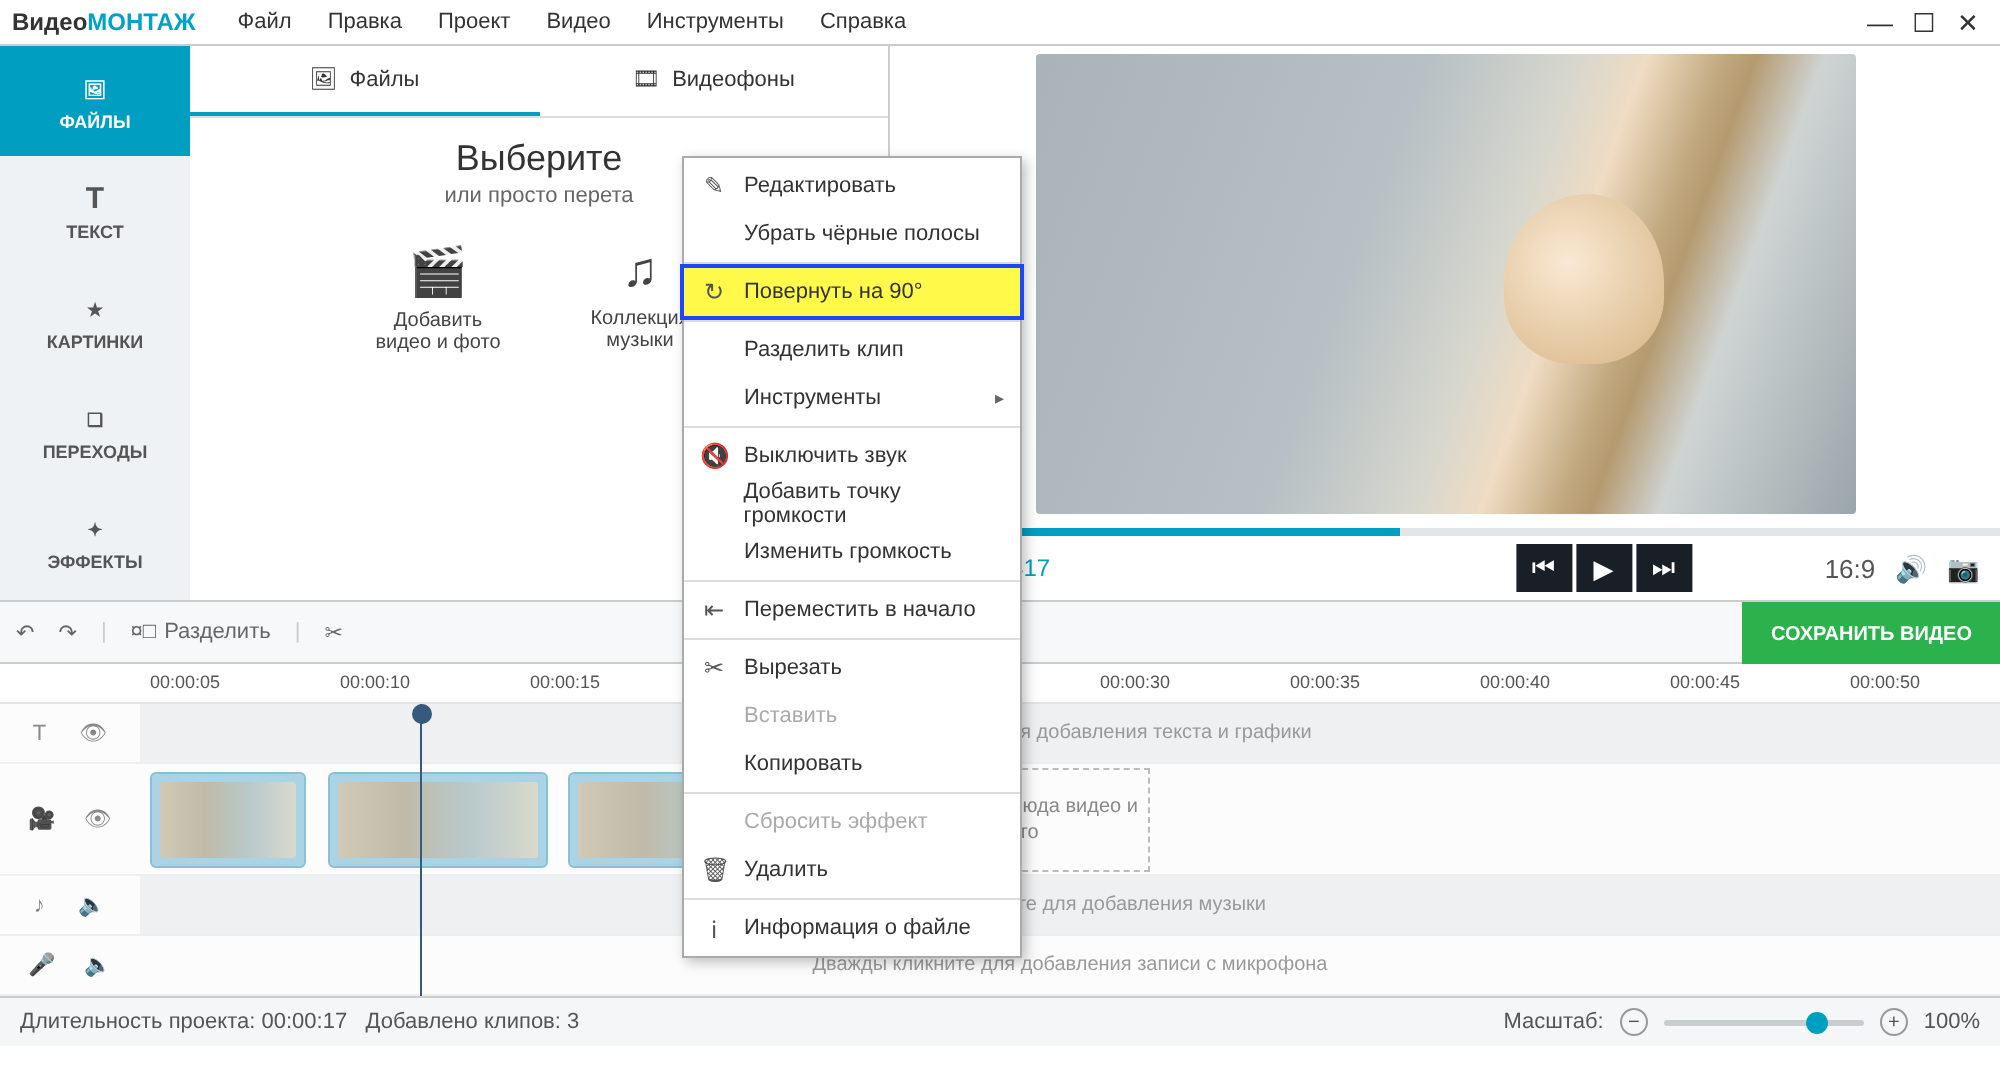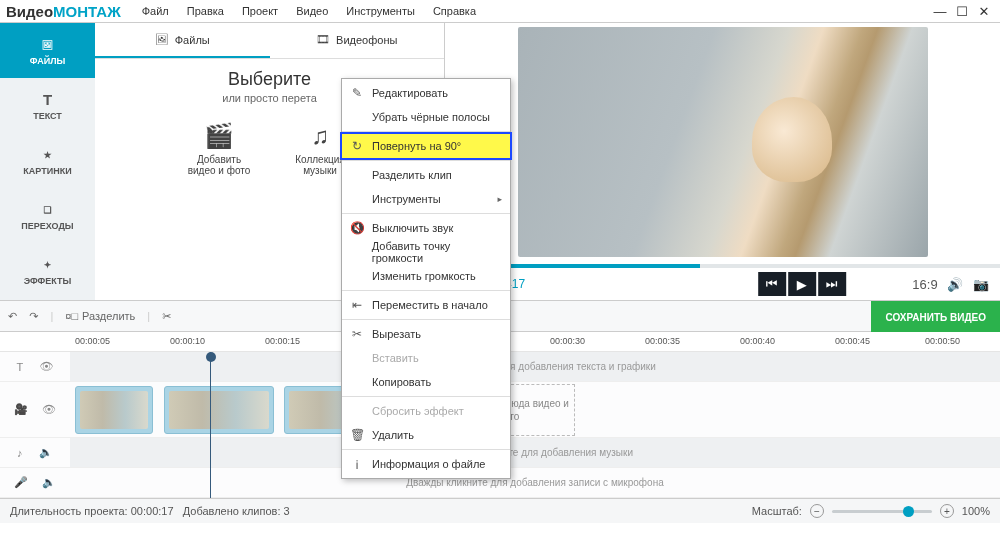--- a/index.html
+++ b/index.html
@@ -1,18 +1,18 @@
 <!DOCTYPE html>
 <html><head>
 <meta charset="utf-8">
 <style>
 * { margin:0; padding:0; box-sizing:border-box; font-family:Tahoma,Arial,sans-serif; }
 body { width:1000px; height:533px; background:#fff; overflow:hidden; font-size:11px; color:#333; }
 .menubar { height:23px; background:#fff; display:flex; align-items:center; padding:0 6px; border-bottom:1px solid #ccc; }
-.brand { font-size:15px; font-weight:bold; }
+.brand { font-size:12px; font-weight:bold; }
 .brand .b1 { color:#333; } .brand .b2 { color:#00a3c7; }
 .menus { display:flex; margin-left:12px; }
 .menus span { padding:2px 9px; cursor:default; }
 .wincontrols { margin-left:auto; display:flex; gap:2px; }
 .wincontrols span { width:20px; text-align:center; font-size:13px; cursor:default; }
 .main { display:flex; height:277px; }
 .leftbar { width:95px; background:#eef2f4; }
 .ltab { height:55px; display:flex; flex-direction:column; align-items:center; justify-content:center; gap:2px; font-size:9px; font-weight:bold; color:#555; cursor:pointer; }
 .ltab.active { background:#009fc2; color:#fff; }
 .icon-sm { width:20px; height:18px; display:flex; align-items:center; justify-content:center; }

